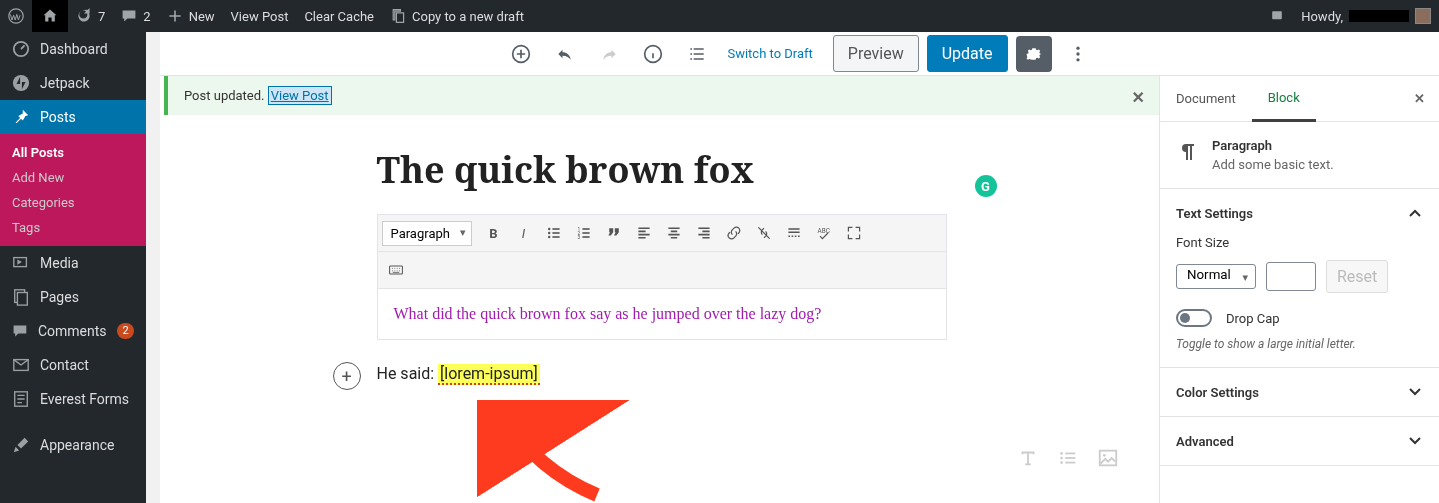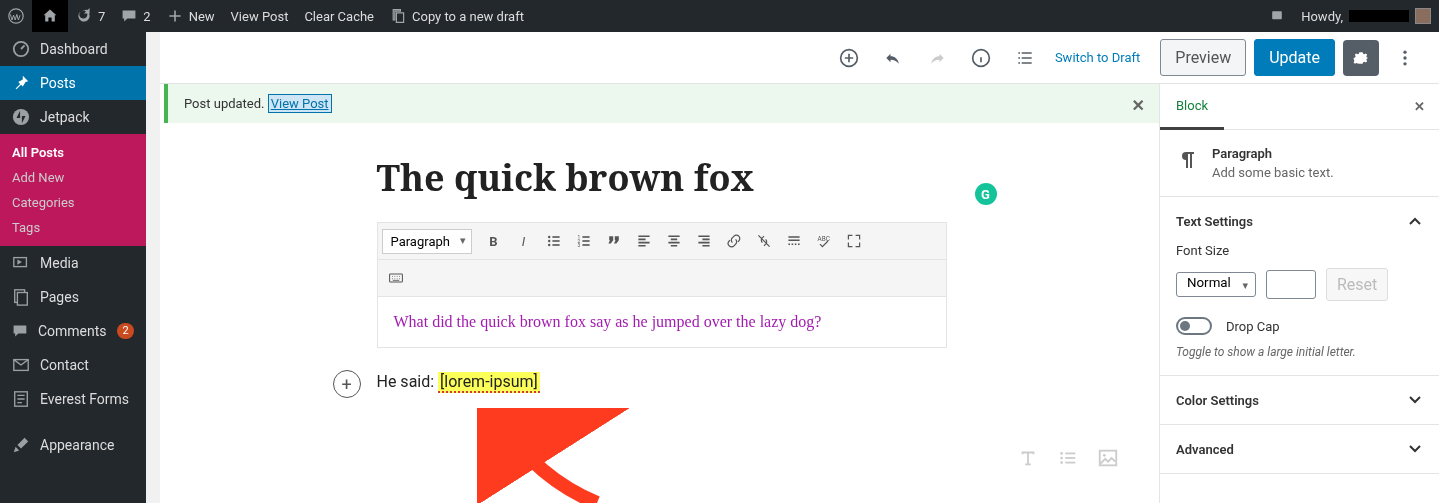--- a/index.html
+++ b/index.html
@@ -20,21 +20,21 @@
 .side-item.current { background: #0073aa; color: #fff; }
 .side-item.current svg { fill: #fff; }
 .side-item.current::after { content:""; position:absolute; right:-8px; top:50%; transform:translateY(-50%); border:8px solid transparent; border-right-color:#f1f1f1; }
 .side-sub { background: #be185d; padding: 6px 0; }
 .side-sub .sub { padding: 5px 12px; font-size: 13px; color: #ccc; cursor: pointer; }
 .side-sub .sub.current { color: #fff; font-weight: 600; }
 .badge { background: #ca4a1f; color: #fff; border-radius: 9px; font-size: 11px; padding: 0 6px; line-height: 16px; min-width: 16px; text-align: center; }
 
 
 .main { position: absolute; top: 32px; left: 160px; right: 0; bottom: 0; background: #fff; display: flex; flex-direction: column; }
-.editor-topbar { height: 52px; border-bottom: 1px solid #e2e4e7; display: flex; align-items: center; padding: 0 16px; justify-content: flex-end; }
+.editor-topbar { height: 44px; border-bottom: 1px solid #e2e4e7; display: flex; align-items: center; padding: 0 16px; justify-content: center; }
 .tb-left, .tb-right { display: flex; align-items: center; gap: 8px; }
 .tb-iconbtn { width: 36px; height: 36px; display: flex; align-items: center; justify-content: center; cursor: pointer; border-radius: 4px; }
 .tb-iconbtn svg { width: 20px; height: 20px; fill: #555d66; }
 .tb-iconbtn.disabled svg { fill: #ccc; }
 .tb-iconbtn.gear { background: #555d66; border-radius: 4px; }
 .tb-iconbtn.gear svg { fill: #fff; }
 .link-btn { color: #007cba; font-size: 13px; padding: 8px 12px; cursor: pointer; }
 .btn { font-size: 16px; padding: 8px 14px; border-radius: 3px; cursor: pointer; border: 1px solid; }
 .btn.secondary { background: #f3f5f6; border-color: #7e8993; color: #555; }
 .btn.primary { background: #007cba; border-color: #007cba; color: #fff; }
@@ -158,32 +158,32 @@
 </div>
 
 <div class="sidebar">
   <div class="side-item">
       <svg viewBox="0 0 20 20">
         <circle cx="10" cy="10" r="8" fill="none" stroke="#9ba0a5" stroke-width="2"></circle>
         <path d="M10 10l4-4" stroke="#9ba0a5" stroke-width="2"></path>
       </svg>
       <span>Dashboard</span>
     </div>
-  <div class="side-item current">
-      <svg viewBox="0 0 20 20">
-        <path d="M12 2l6 6-3 1-3 5-2-2-5 5-1-1 5-5-2-2 5-3z"></path>
-      </svg>
-      <span>Posts</span>
-    </div>
   <div class="side-item">
       <svg viewBox="0 0 20 20">
         <circle cx="10" cy="10" r="9"></circle>
         <path d="M9 3v8H5zM11 17V9h4z" fill="#23282d"></path>
       </svg>
       <span>Jetpack</span>
+    </div>
+  <div class="side-item current">
+      <svg viewBox="0 0 20 20">
+        <path d="M12 2l6 6-3 1-3 5-2-2-5 5-1-1 5-5-2-2 5-3z"></path>
+      </svg>
+      <span>Posts</span>
     </div>
   <div class="side-sub">
     <div class="sub current">All Posts</div>
     <div class="sub">Add New</div>
     <div class="sub">Categories</div>
     <div class="sub">Tags</div>
   </div>
   <div class="side-item">
       <svg viewBox="0 0 20 20">
         <rect x="2" y="4" width="14" height="10" fill="none" stroke="#9ba0a5" stroke-width="1.5"></rect>
@@ -390,20 +390,21 @@
               </marker>
             </defs>
           <path d="M120 95 Q 60 70 25 15" stroke="#ff3b1f" stroke-width="14" fill="none" marker-end="url(#ah)"></path>
         </svg>
       </div>
 
     </div>
 
     <div class="settings-panel">
       <div class="settings-tabs">
+        <div class="settings-tab">Document</div>
         <div class="settings-tab active">Block</div>
         <div class="settings-close">✕</div>
       </div>
       <div class="block-info">
         <svg viewBox="0 0 24 24">
             <path d="M9 4h9v2h-2v14h-2V6h-2v14h-2V12a4 4 0 010-8z"></path>
           </svg>
         <div>
           <div class="block-info-title">Paragraph</div>
           <div class="block-info-desc">Add some basic text.</div>

